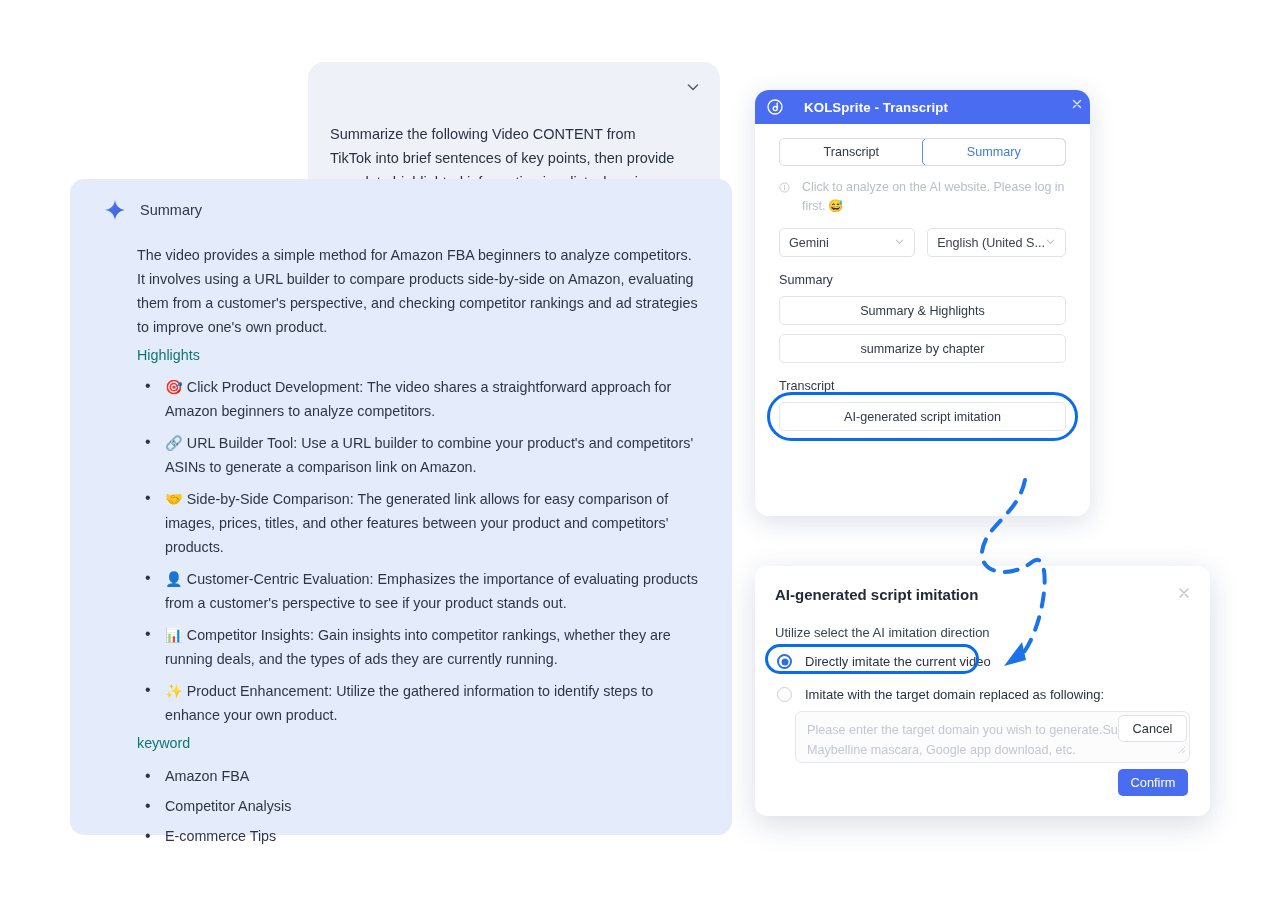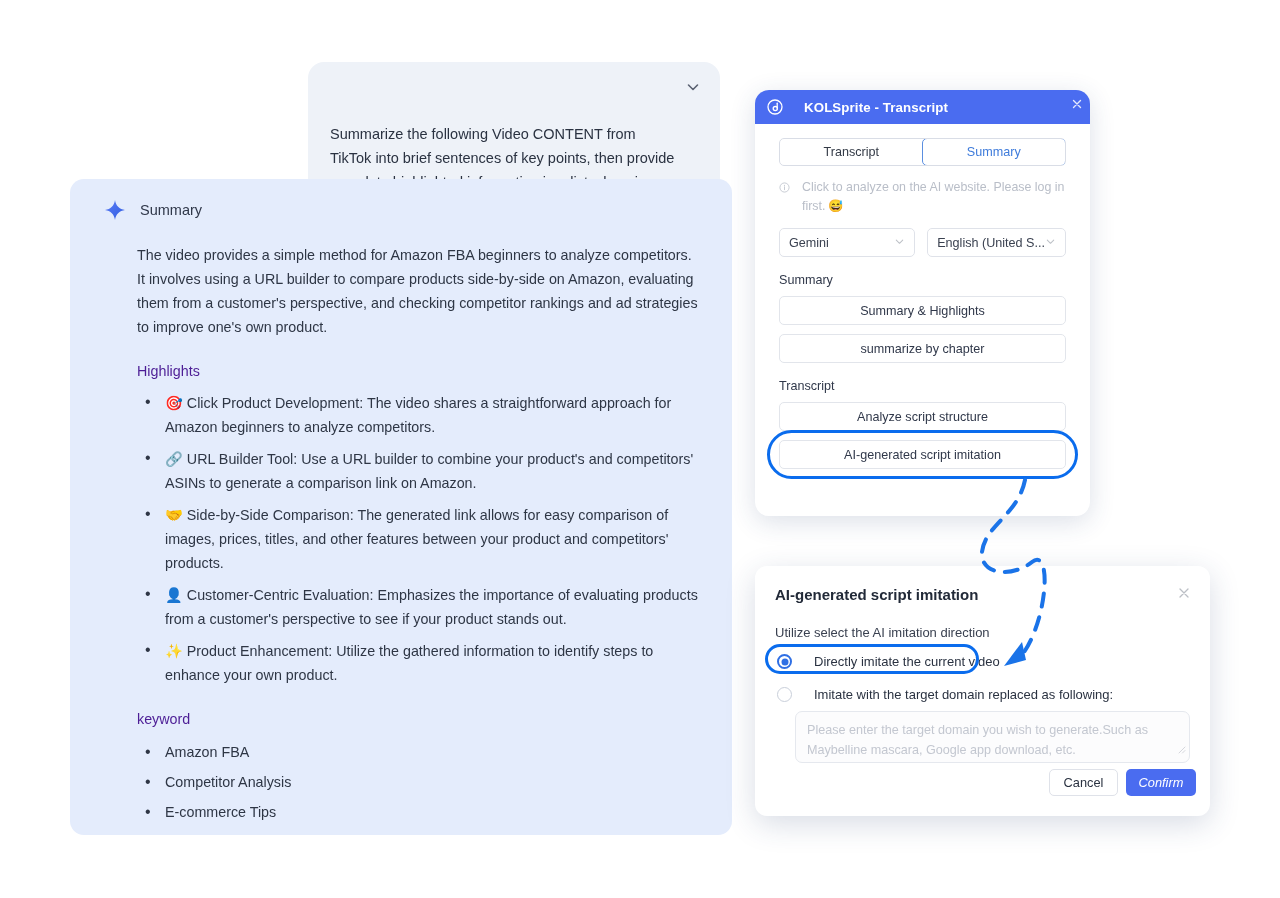--- a/index.html
+++ b/index.html
@@ -32,21 +32,21 @@
     padding: 20px 22px 0 22px;
   }
   .sum-head { display: flex; align-items: center; gap: 14px; padding-left: 12px;}
   .spark { width: 22px; height: 22px; flex: none; }
   .sum-title { font-size: 14.5px; color: #30384a; }
   .sum-body { padding-left: 45px; padding-right: 10px; }
   .para {
     font-size: 14.3px; line-height: 24px; color: #2e3645;
     margin-top: 22px;
   }
-  .sec-label { font-size: 14.3px; color: #4c1d95; margin-top: 24px; }
+  .sec-label { font-size: 14.3px; color: #0f766e; margin-top: 8px; }
   ul.blist { list-style: none; margin-top: 12px; }
   ul.blist li {
     position: relative; padding-left: 28px;
     font-size: 14.3px; line-height: 24px; color: #2e3645; margin-top: 8px;
   }
   ul.blist li::before {
     content: "\2022"; position: absolute; left: 8px; top: -1px;
     font-size: 16px; color: #2e3645;
   }
   ul.blist li .em { margin-right: 4px; }
@@ -134,21 +134,21 @@
   }
   .modal-title {
     position: absolute; left: 20px; top: 20px;
     font-size: 15px; font-weight: bold; color: #222a38;
   }
   .modal-x { position: absolute; right: 18px; top: 19px; width: 16px; height: 16px; opacity: .45;}
   .modal-sub {
     position: absolute; left: 20px; top: 59px; font-size: 13px; color: #3a4150;
   }
   .radio-row {
-    position: absolute; display: flex; align-items: flex-end; gap: 22px;
+    position: absolute; display: flex; align-items: flex-end; gap: 13px;
   }
   .radio-row.r1 { left: 22px; top: 88px; }
   .radio-row.r2 { left: 22px; top: 121px; }
   .rd { width: 15px; height: 15px; border-radius: 50%; border: 1px solid #c9cfda; flex: none; background:#fff; }
   .rd.on {
     border: 2px solid #2f6fe4; position: relative; background:#fff;
   }
   .rd.on::after {
     content:""; position:absolute; left: 50%; top: 50%;
     width: 7px; height: 7px; border-radius: 50%; background: #2f6fe4;
@@ -158,30 +158,30 @@
   .radio-ring {
     position: absolute; left: 10px; top: 78px; width: 214px; height: 30px;
     border: 3px solid #0a6ced; border-radius: 17px; pointer-events: none;
   }
   .ta {
     position: absolute; left: 40px; top: 145px; width: 395px; height: 52px;
     border: 1px solid #e5e8ee; border-radius: 7px; background: #fcfcfd;
     padding: 8px 11px; font-size: 12.6px; line-height: 20px; color: #c3c7d0;
   }
   .ta-grip { position: absolute; right: 3px; bottom: 2px; opacity: .35; }
-  .mbtns { position: absolute; right: 14px; bottom: 20px; display: flex; gap: 8px; }
+  .mbtns { position: absolute; right: 22px; bottom: 20px; display: flex; gap: 27px; flex-direction: column; }
   .btn-cancel {
     width: 69px; height: 27px; border: 1px solid #dfe2e9; border-radius: 5px;
     background: #fff; font-size: 12.8px; color: #2a3241;
     display:flex; align-items:center; justify-content:center;
   }
   .btn-confirm {
     width: 70px; height: 27px; border: none; border-radius: 5px;
     background: #4a6cf0; font-size: 12.8px; color: #fff;
-    display:flex; align-items:center; justify-content:center;font-style:italic;
+    display:flex; align-items:center; justify-content:center;
   }
 
   
   .anno { position: absolute; left: 940px; top: 470px; width: 180px; height: 230px; pointer-events:none;}
 </style>
 </head>
 <body>
 
 <div id="stage">
 
@@ -211,20 +211,21 @@
     </div>
 
     <div class="sum-body">
       <div class="para">The video provides a simple method for Amazon FBA beginners to analyze competitors. It involves using a URL builder to compare products side-by-side on Amazon, evaluating them from a customer's perspective, and checking competitor rankings and ad strategies to improve one's own product.</div>
       <div class="sec-label">Highlights</div>
       <ul class="blist">
         <li><span class="em">🎯</span><span>Click Product Development: The video shares a straightforward approach for Amazon beginners to analyze competitors.</span></li>
         <li><span class="em">🔗</span><span>URL Builder Tool: Use a URL builder to combine your product's and competitors' ASINs to generate a comparison link on Amazon.</span></li>
         <li><span class="em">🤝</span><span>Side-by-Side Comparison: The generated link allows for easy comparison of images, prices, titles, and other features between your product and competitors' products.</span></li>
         <li><span class="em">👤</span><span>Customer-Centric Evaluation: Emphasizes the importance of evaluating products from a customer's perspective to see if your product stands out.</span></li>
+        <li><span class="em">📊</span><span>Competitor Insights: Gain insights into competitor rankings, whether they are running deals, and the types of ads they are currently running.</span></li>
         <li><span class="em">✨</span><span>Product Enhancement: Utilize the gathered information to identify steps to enhance your own product.</span></li>
       </ul>
       <div class="sec-label">keyword</div>
       <ul class="kwlist">
         <li>Amazon FBA</li>
         <li>Competitor Analysis</li>
         <li>E-commerce Tips</li>
       </ul>
     </div>
   </div>
@@ -280,21 +281,20 @@
               </svg>
           </span>
         </div>
       </div>
 
       <div class="grp-label">Summary</div>
       <div class="actbtn">Summary &amp; Highlights</div>
       <div class="actbtn">summarize by chapter</div>
 
       <div class="grp-label">Transcript</div>
-      <div class="actbtn">Analyze script structure</div>
 
       <div class="hl-wrap">
         <div class="actbtn">AI-generated script imitation</div>
         <div class="hl-ring"></div>
       </div>
     </div>
   </div>
 
   <div class="modal-edge"></div>
   <div class="modal">

